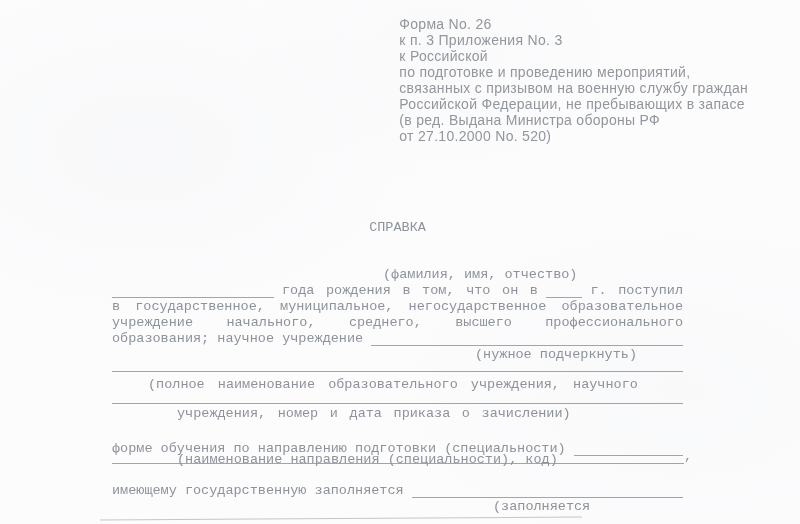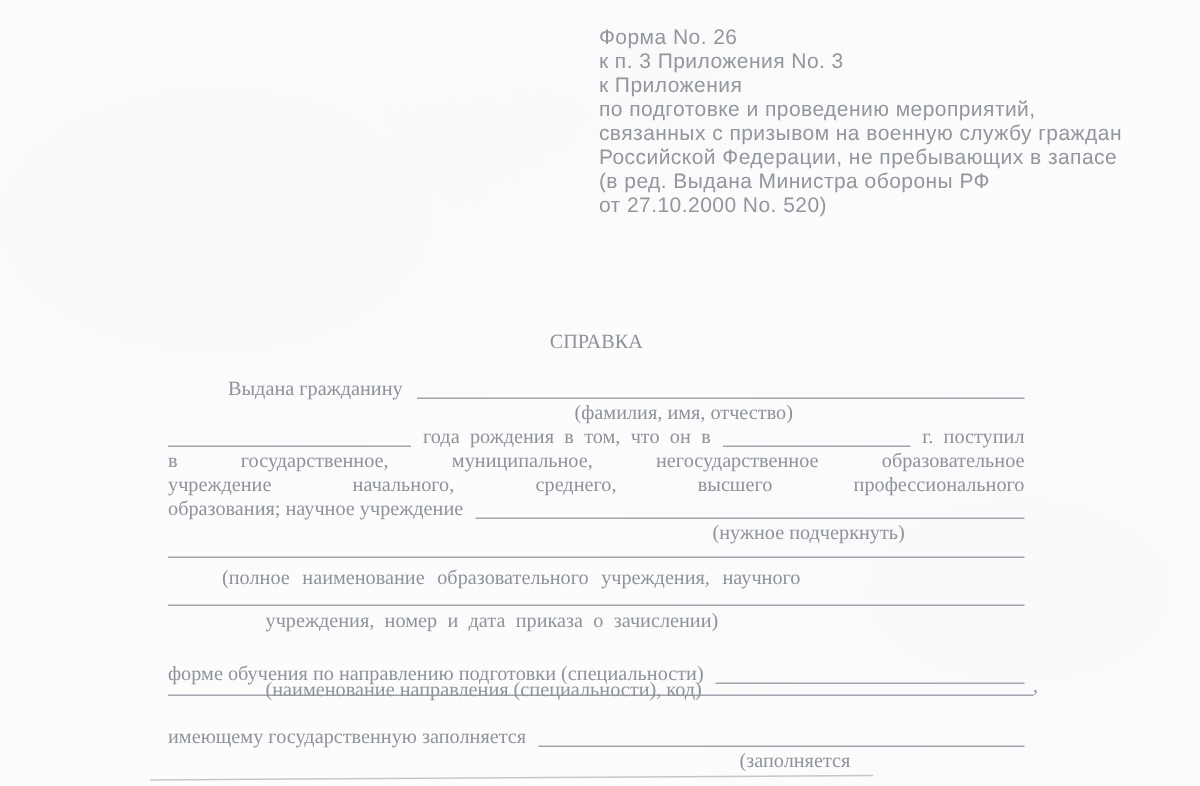--- a/index.html
+++ b/index.html
@@ -31,21 +31,21 @@
     line-height: 16px;
     color: #92969d;
   }
 
   
   .bline {
     position: absolute;
     left: 112px;
     width: 571px;
     height: 15px;
-    font-family: Liberation Serif, serif;
+    font-family: Liberation Mono, monospace;
     font-size: 13.5px;
     line-height: 15px;
     color: #8d929b;
     white-space: pre;
   }
   .flexline { display: flex; align-items: flex-end; }
   .flexline > span { display: block; }
   .blank {
     border-bottom: 1px solid #9fa5ad;
     height: 14px;
@@ -70,35 +70,30 @@
   }
 </style>
 </head>
 <body>
 
 <div class="paper">
 
   <div class="form-header">
     <div>Форма No. 26</div>
     <div>к п. 3 Приложения No. 3</div>
-    <div>к Приложения</div>
+    <div>к Российской</div>
     <div>по подготовке и проведению мероприятий,</div>
     <div>связанных с призывом на военную службу граждан</div>
     <div>Российской Федерации, не пребывающих в запасе</div>
     <div>(в ред. Выдана Министра обороны РФ</div>
     <div>от 27.10.2000 No. 520)</div>
   </div>
 
   <div class="bline center" style="top:220px">СПРАВКА</div>
 
-  <div class="bline flexline" style="top:251px; padding-left:40px">
-    <span>Выдана гражданину</span>
-    <span class="gap10"></span>
-    <span class="blank grow"></span>
-  </div>
 
   <div class="bline" style="top:267px; padding-left:271px">(фамилия, имя, отчество)</div>
 
   <div class="bline flexline ws3" style="top:283px">
     <span class="blank" style="width:162px"></span>
     <span class="gap8"></span>
     <span>года рождения в том, что он в</span>
     <span class="gap8"></span>
     <span class="blank grow"></span>
     <span class="gap8"></span>

